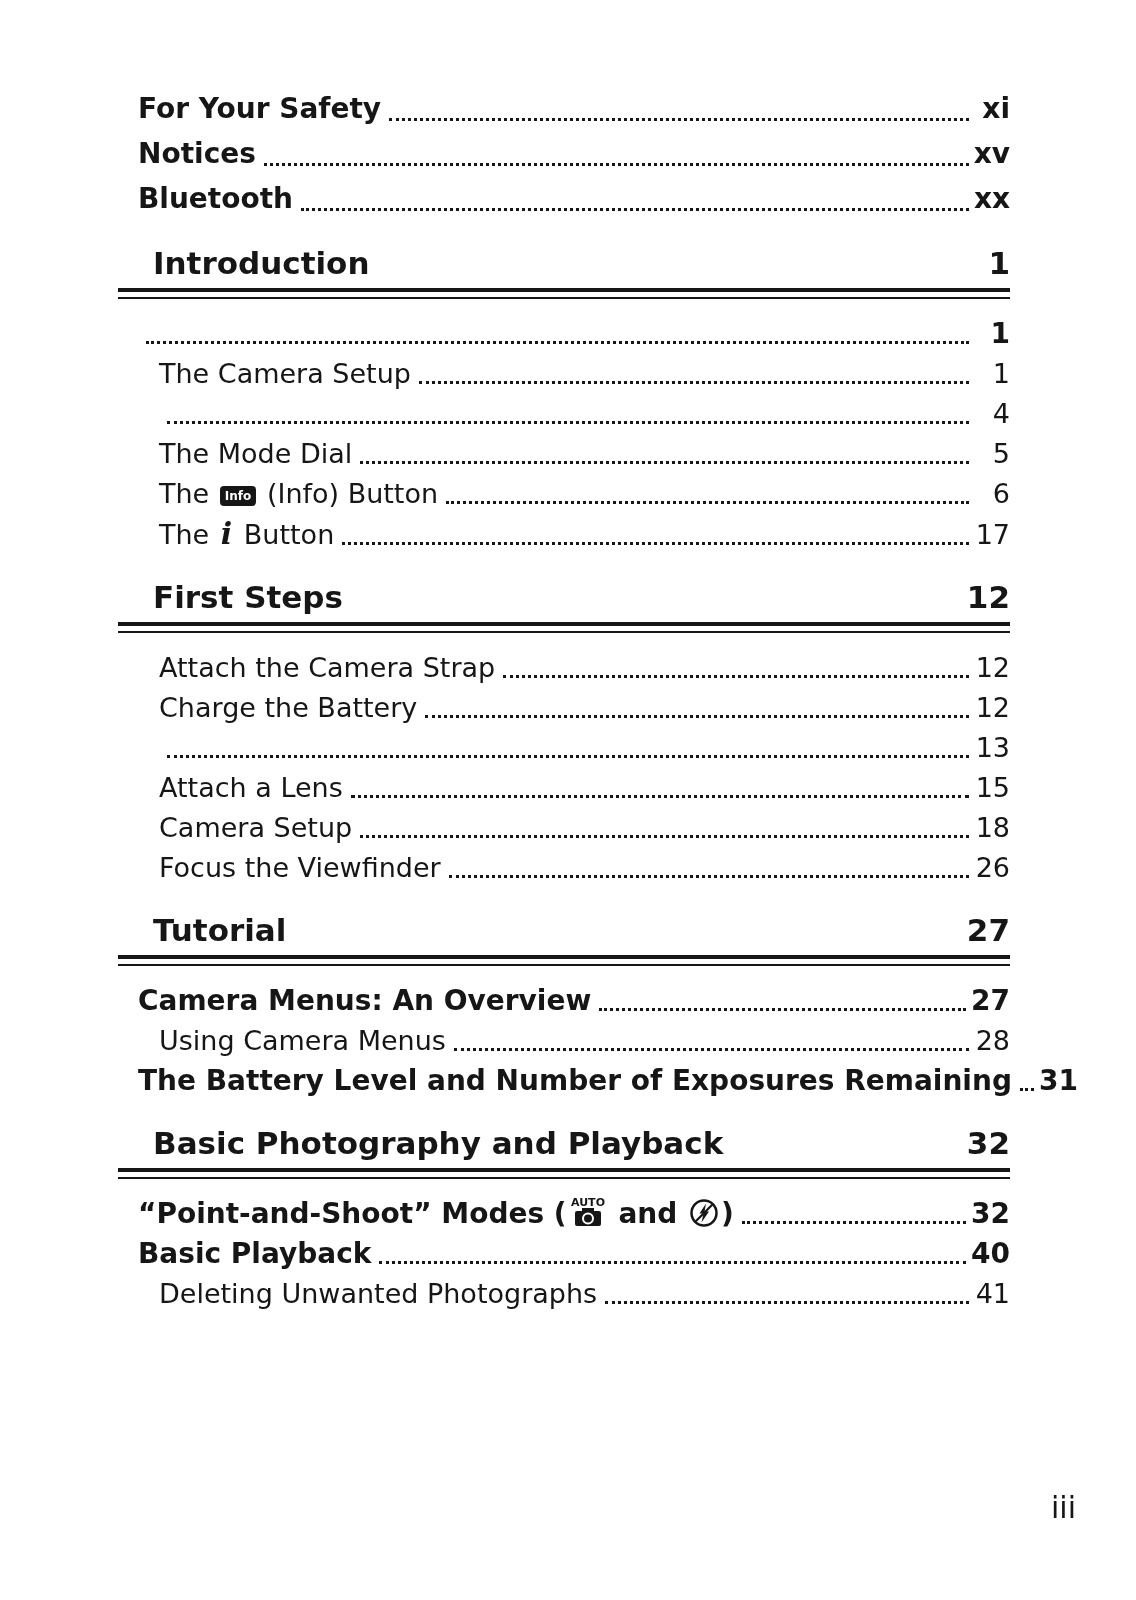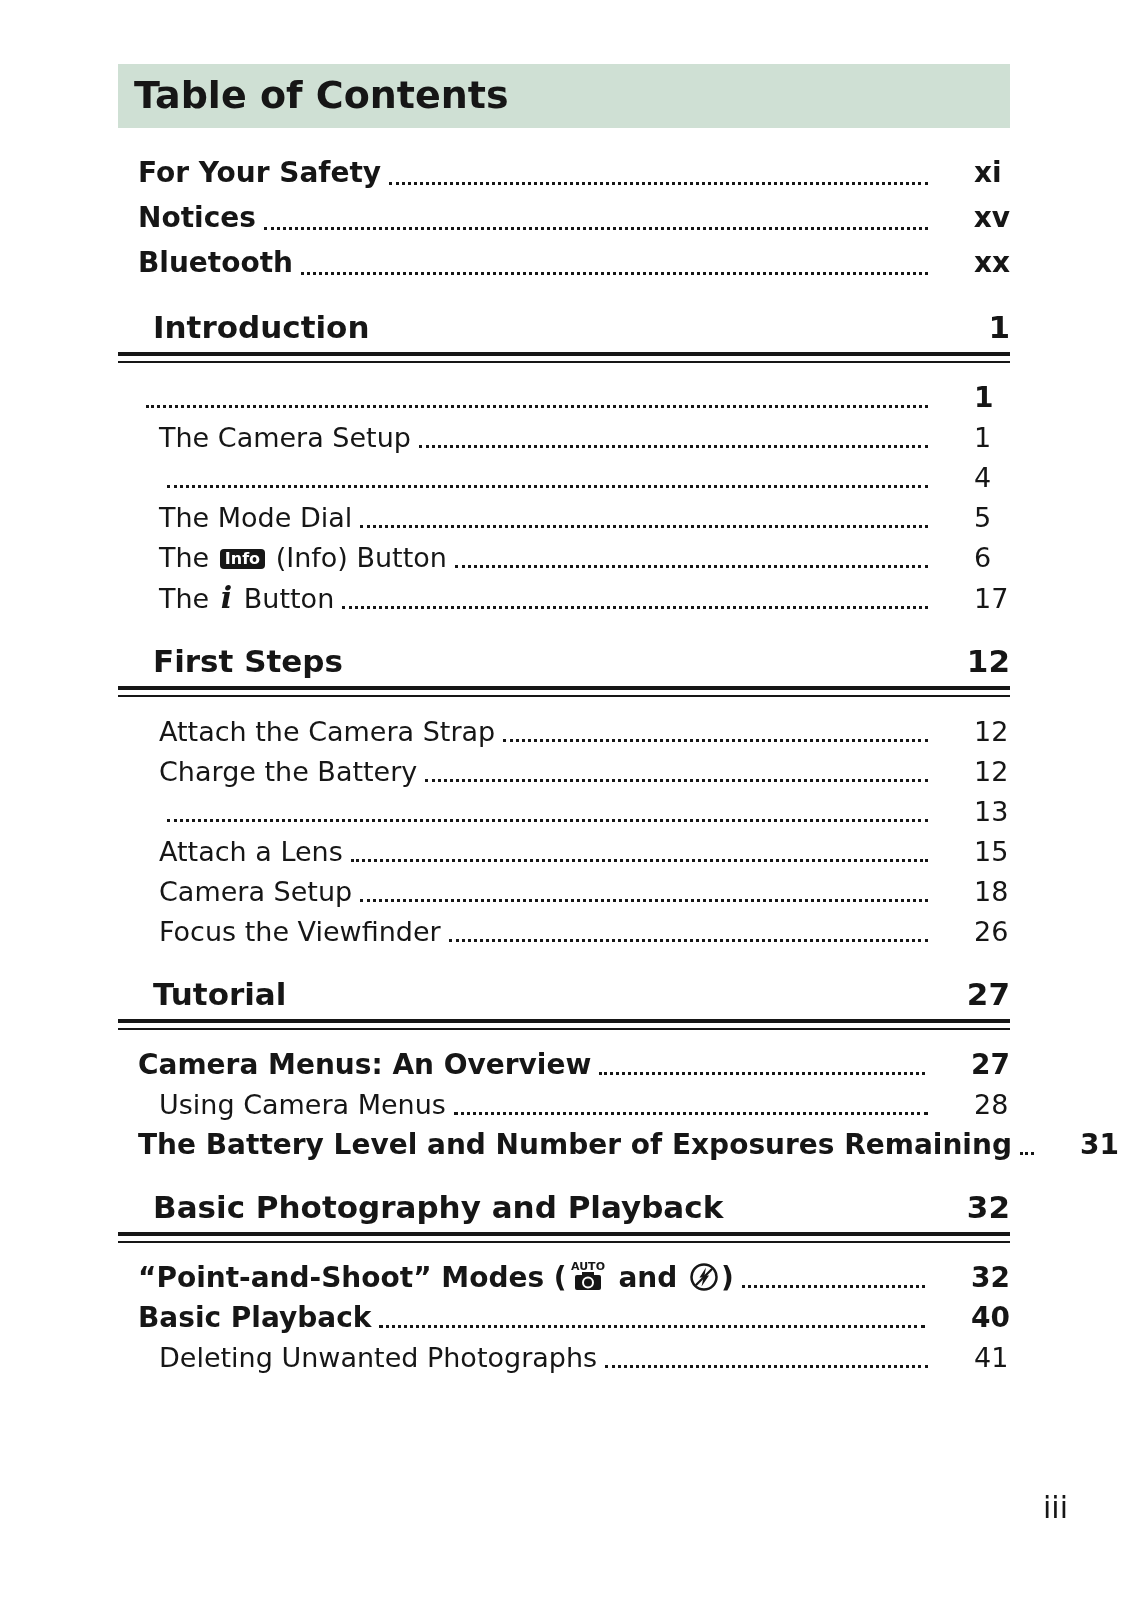--- a/index.html
+++ b/index.html
@@ -8,42 +8,39 @@
     font-family:"DejaVu Sans","Liberation Sans",sans-serif;
     color:#161616;position:relative;overflow:hidden;
   }
   .content{position:absolute;left:118px;top:64px;width:892px;}
   .title-bar{padding:9px 0 11px 16px;}
   .title-bar h1{margin:0;font-size:38px;font-weight:700;letter-spacing:0;}
   .toc{margin-top:22px;}
   .toc-row{display:flex;align-items:flex-end;}
   .toc-label{white-space:nowrap;}
   .leader{flex:1 1 auto;min-width:14px;border-bottom:3px dotted #161616;margin:0 5px 10px 8px;}
-  .toc-page{min-width:36px;white-space:nowrap;margin-left:41px;}
+  .toc-page{text-align:right;min-width:36px;white-space:nowrap;}
   .front{font-size:28px;font-weight:700;line-height:45px;padding-left:20px;}
   .lvl1{font-size:28px;font-weight:700;line-height:40px;padding-left:20px;}
   .lvl2{font-size:27px;font-weight:400;line-height:40px;padding-left:41px;}
   .section-head{display:flex;justify-content:space-between;align-items:flex-end;
     font-size:31px;font-weight:700;line-height:44px;margin-top:20px;margin-left:35px;}
   .rule{height:5px;border-top:4px solid #161616;border-bottom:2px solid #161616;margin:3px 0 15px 0;}
-  .icon-info{display:inline-block;background:#161616;color:#ffffff;font-size:16px;font-weight:700;
+  .icon-info{display:inline-block;background:#161616;color:#ffffff;font-size:12px;font-weight:700;
     line-height:16px;padding:2px 5px;border-radius:4px;vertical-align:3px;margin:0 2px;}
   .icon-i{font-family:"DejaVu Serif","Liberation Serif",serif;font-style:italic;font-weight:700;
     font-size:30px;margin:0 3px;}
   .mode-icon{vertical-align:-5px;margin:0 2px;}
-  .folio{position:absolute;right:68px;top:1490px;font-size:30px;}
+  .folio{position:absolute;right:60px;top:1490px;font-size:30px;}
 </style>
 </head>
 <body>
 
 <div class="page">
   <div class="content">
-    <header class="title-bar" style="background: rgb(207, 224, 212);">
-      <h1>Table of Contents</h1>
-    </header>
     <nav id="toc" class="toc">
         <div class="toc-row front">
           <span class="toc-label">For Your Safety</span>
           <span class="leader"></span>
           <span class="toc-page">xi</span>
         </div>
         <div class="toc-row front">
           <span class="toc-label">Notices</span>
           <span class="leader"></span>
           <span class="toc-page">xv</span>

